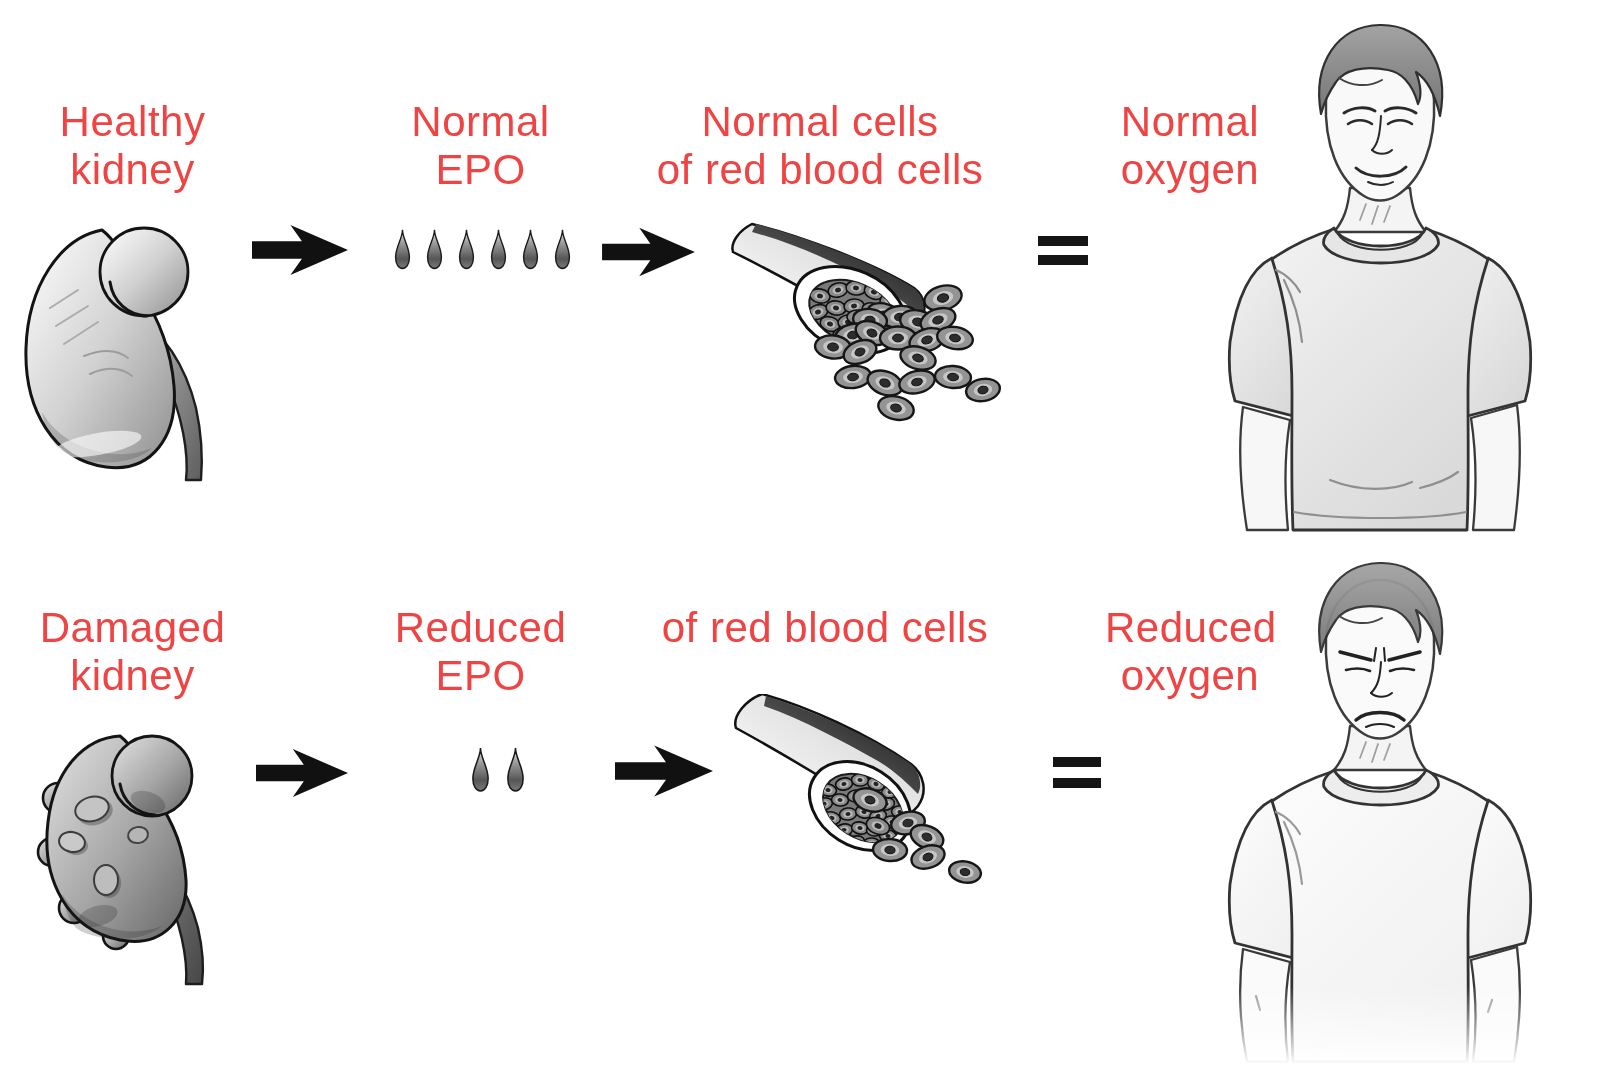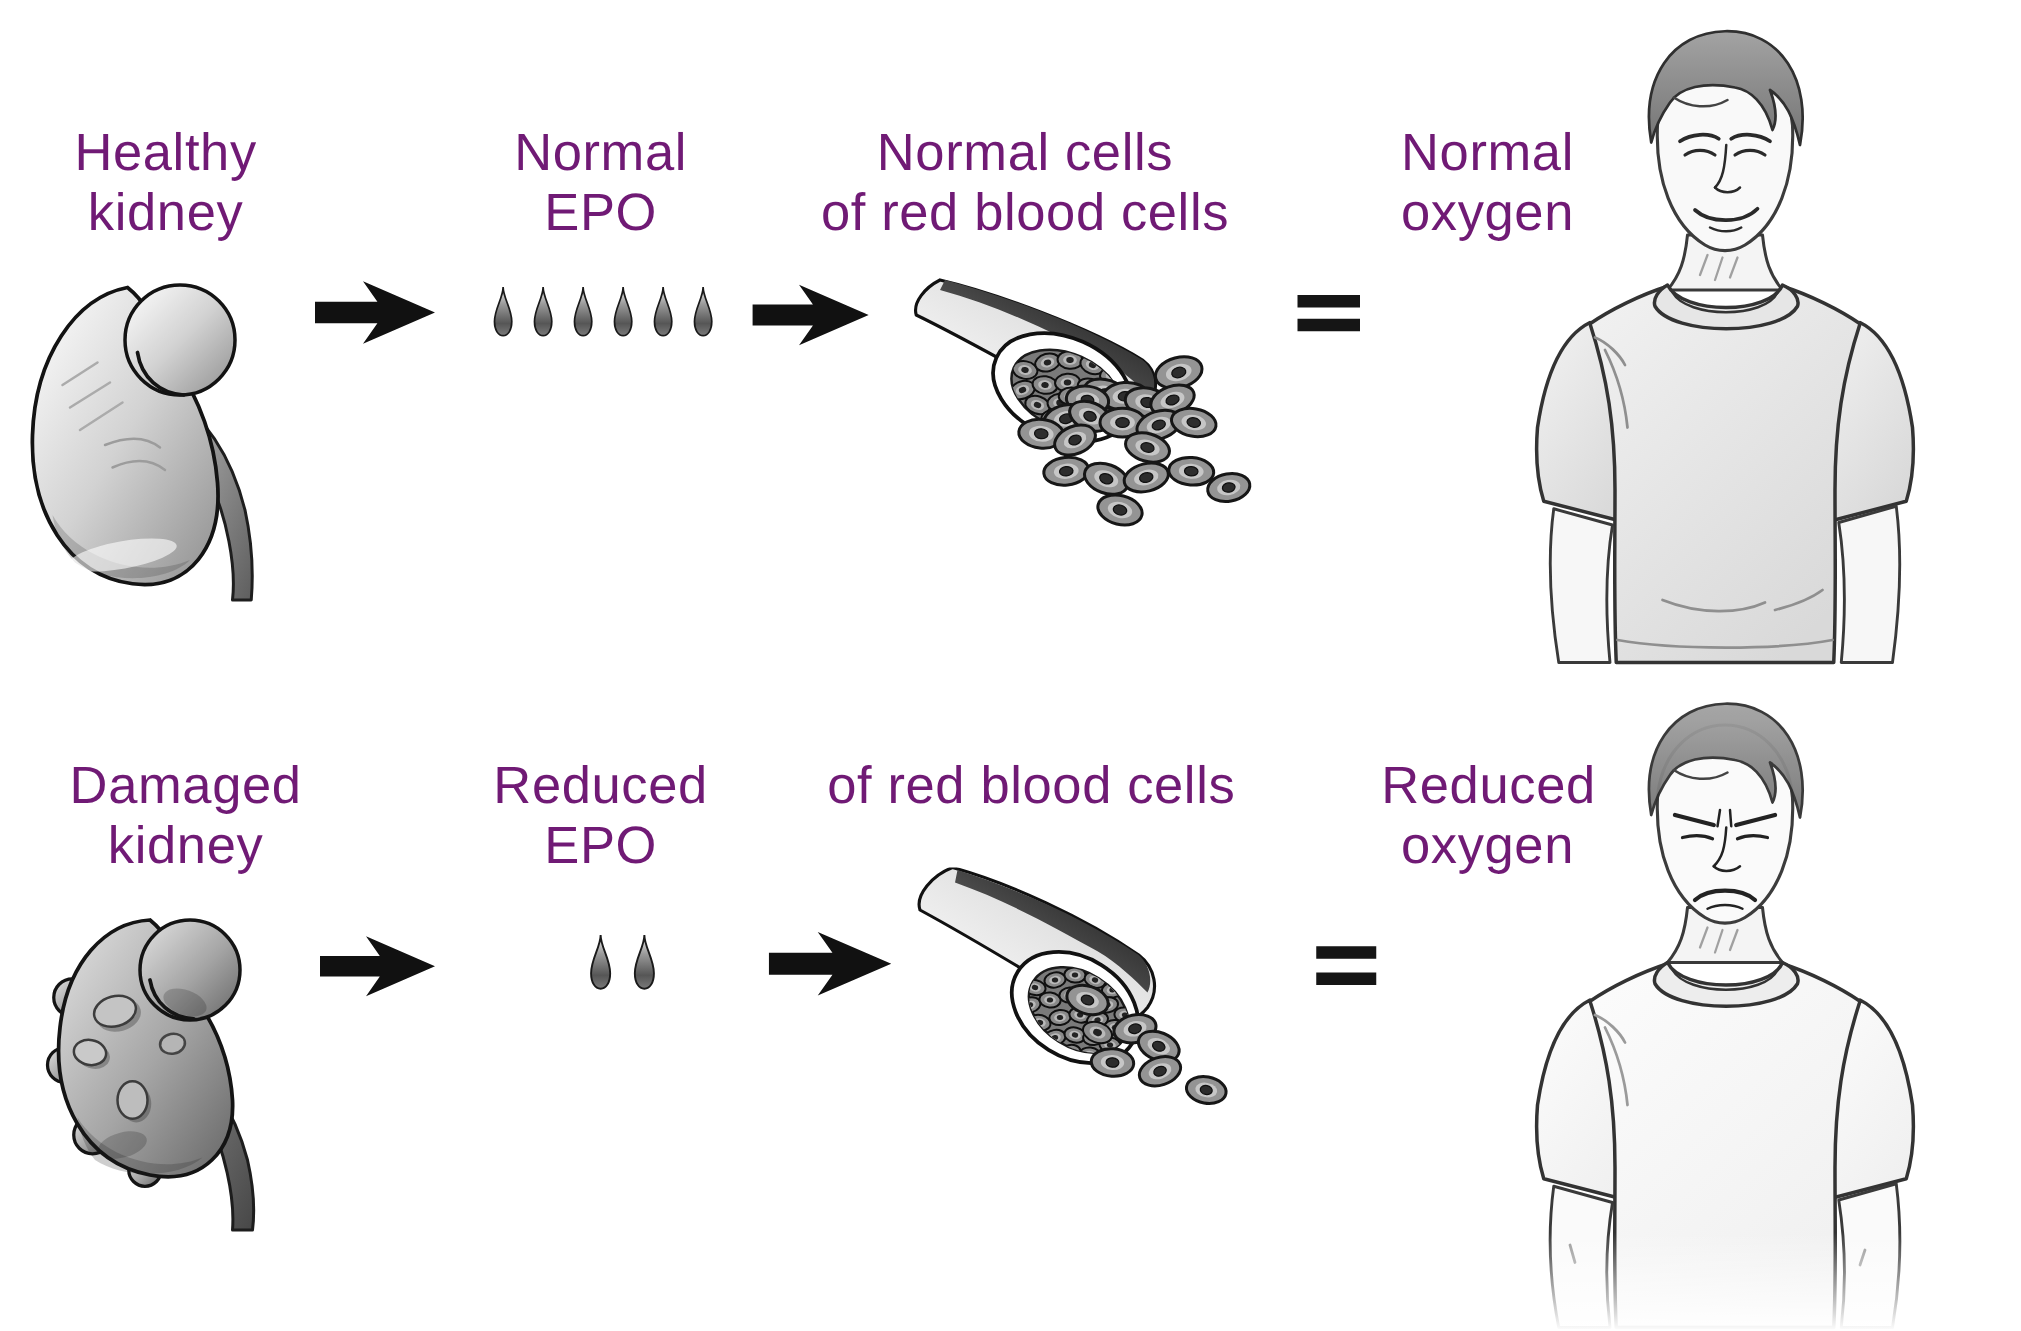--- a/index.html
+++ b/index.html
@@ -2,21 +2,21 @@
 <html><head>
 <meta charset="utf-8">
 <style>
   html,body{margin:0;padding:0;background:#ffffff;}
   .canvas{
     position:relative;width:1617px;height:1065px;background:#ffffff;overflow:hidden;
     font-family:"Liberation Sans", sans-serif;color:#1a1a1a;
   }
   .lbl{
     position:absolute;text-align:center;font-size:42px;line-height:48px;
-    color:#701a75;letter-spacing:0.5px;white-space:nowrap;
+    color:#ef4444;letter-spacing:0.5px;white-space:nowrap;
   }
   .art{position:absolute;display:block;}
   .arrow-svg{position:absolute;display:block;}
   .arrow-svg polygon{fill:#111111;}
   .equals{position:absolute;display:flex;flex-direction:column;justify-content:space-between;}
   .equals .bar{display:block;width:100%;height:10px;background:#151515;}
   .drops{position:absolute;display:flex;align-items:flex-start;}
   .row-top .drop{width:19px;height:47px;margin-right:13px;}
   .row-bottom .drop{width:21px;height:52px;margin-right:14px;}
   .drop{display:block;}
@@ -388,21 +388,21 @@
       <g fill="none" stroke="#8f8f8f" stroke-width="2.2">
         <path d="M 142 468 C 172 480 204 479 224 470"></path>
         <path d="M 232 476 C 248 472 262 466 270 460"></path>
         <path d="M 96 268 C 106 288 112 310 114 330"></path>
         <path d="M 88 258 C 98 262 108 272 112 280"></path>
         <path d="M 106 500 C 150 508 236 508 278 500"></path>
       </g>
     </g>
   </svg>
 
-  <div class="lbl" style="left:0px;top:604px;width:265px;margin-left:16px;">
+  <div class="lbl" style="left:0px;top:604px;width:265px;">
     <div>Damaged</div>
     <div>kidney</div>
   </div>
   <div class="lbl" style="left:368px;top:604px;width:225px;">
     <div>Reduced</div>
     <div>EPO</div>
   </div>
   <div class="lbl" style="left:660px;top:604px;width:330px;">
     <div>of red blood cells</div>
   </div>

